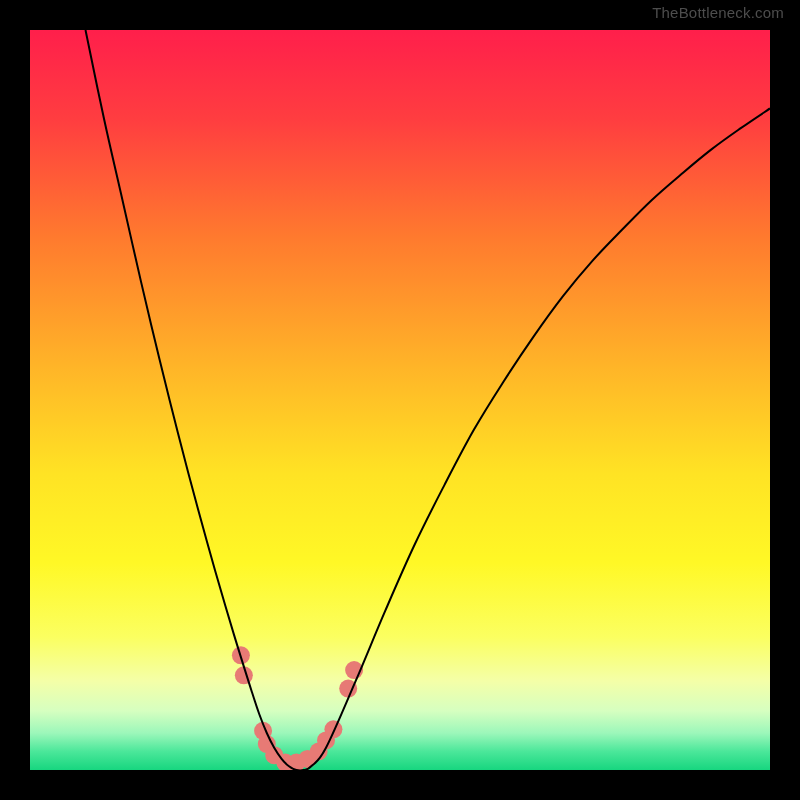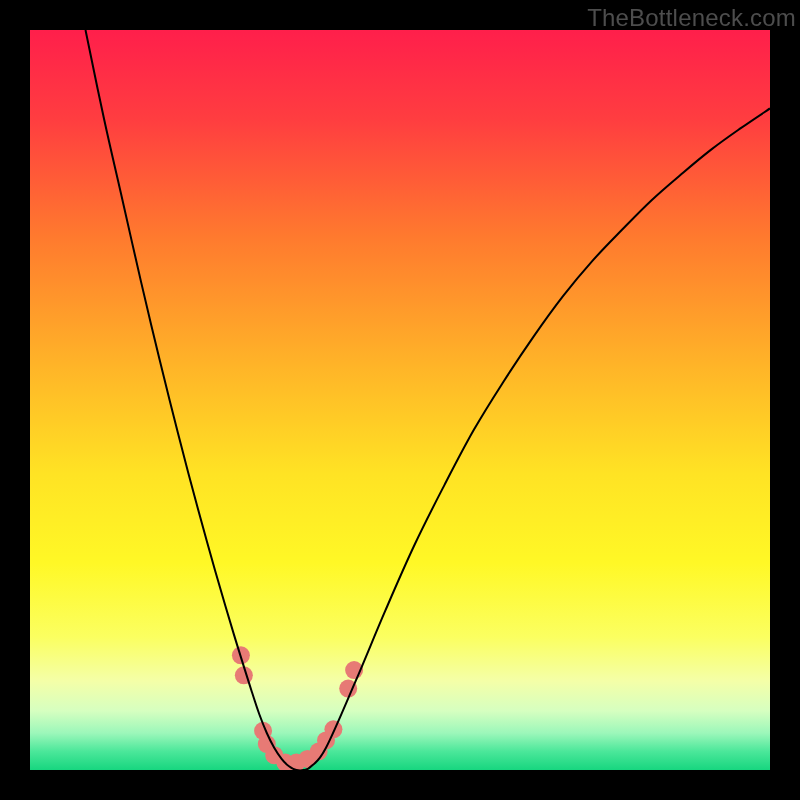--- a/index.html
+++ b/index.html
@@ -13,23 +13,23 @@
   }
   .stage {
     position: relative;
     width: 800px;
     height: 800px;
     background: #000000;
   }
   .watermark {
     position: absolute;
     top: 4px;
-    right: 4px;
+    right: 16px;
     color: #4d4d4d;
-    font-size: 24px;
+    font-size: 15px;
     font-weight: 400;
     letter-spacing: 0.2px;
     z-index: 10;
   }
   .plot-area {
     position: absolute;
     left: 30px;
     top: 30px;
     width: 740px;
     height: 740px;

